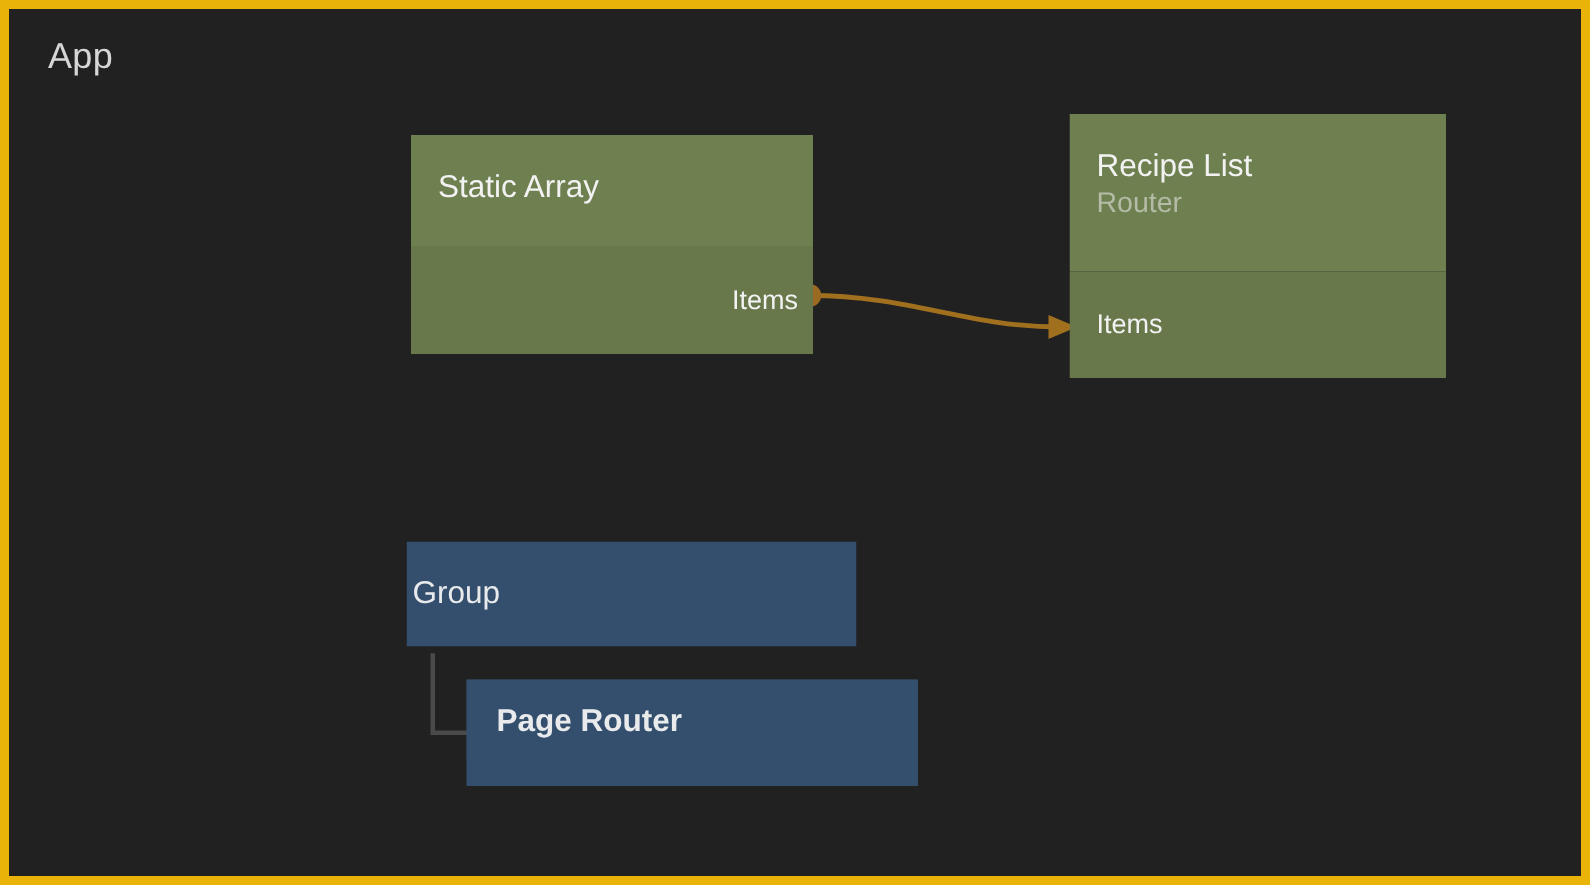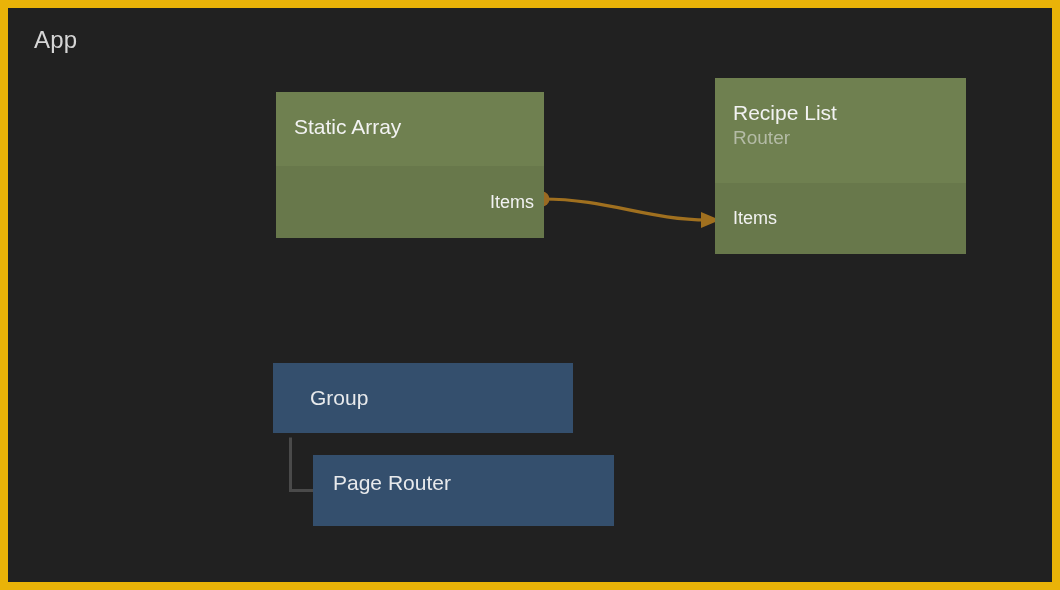--- a/index.html
+++ b/index.html
@@ -13,21 +13,21 @@
     height: 590px;
     overflow: hidden;
     font-family: "Liberation Sans", sans-serif;
   }
   #canvas {
     position: relative;
     width: 1060px;
     height: 590px;
     background: #212121;
     box-sizing: border-box;
-    border: 8px solid #eab308;
+    border: 6px solid #eab308;
     overflow: hidden;
   }
   
   .canvas-title {
     position: absolute;
     left: 26px;
     top: 18px;
     font-size: 24px;
     color: #d6d6d6;
     letter-spacing: 0.2px;
@@ -93,27 +93,27 @@
     left: 707px; top: 70px; width: 251px; height: 176px;
   }
   #node-recipe-list .node-header { height: 105px; padding-top: 22px; }
   #node-recipe-list .node-body   { height: 71px; }
   #node-recipe-list .port-row    { justify-content: flex-start; padding-left: 18px; }
 
   
   #node-group {
     left: 265px; top: 355px; width: 300px; height: 70px;
   }
-  #node-group .node-header { height: 70px; display:flex; align-items:center; padding: 0 0 0 37px; }
+  #node-group .node-header { height: 70px; display:flex; align-items:center; padding: 0 0 0 4px; }
 
   
   #node-page-router {
     left: 305px; top: 447px; width: 301px; height: 71px;
   }
-  #node-page-router .node-header { height: 55px; display:flex; align-items:center; padding: 0 0 0 20px; }
+  #node-page-router .node-header { height: 55px; display:flex; align-items:center; padding: 0 0 0 20px; font-weight: bold; }
 
   
   #wires {
     position: absolute;
     left: 0; top: 0;
     width: 1060px; height: 590px;
     pointer-events: none;
   }
 </style>
 </head>

